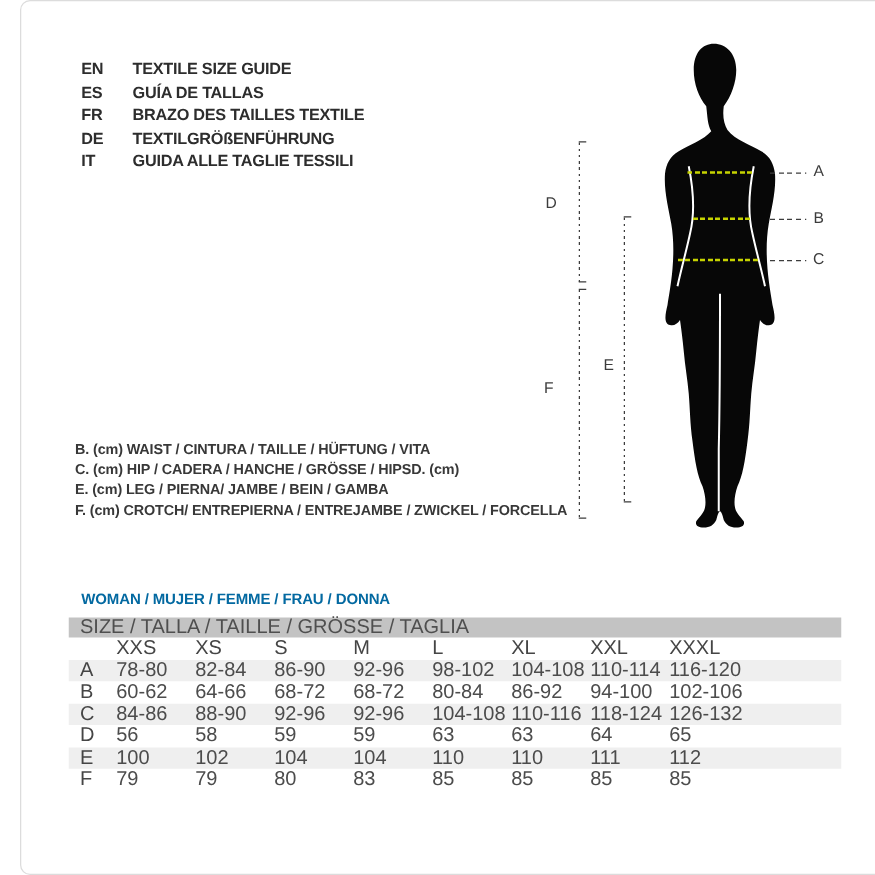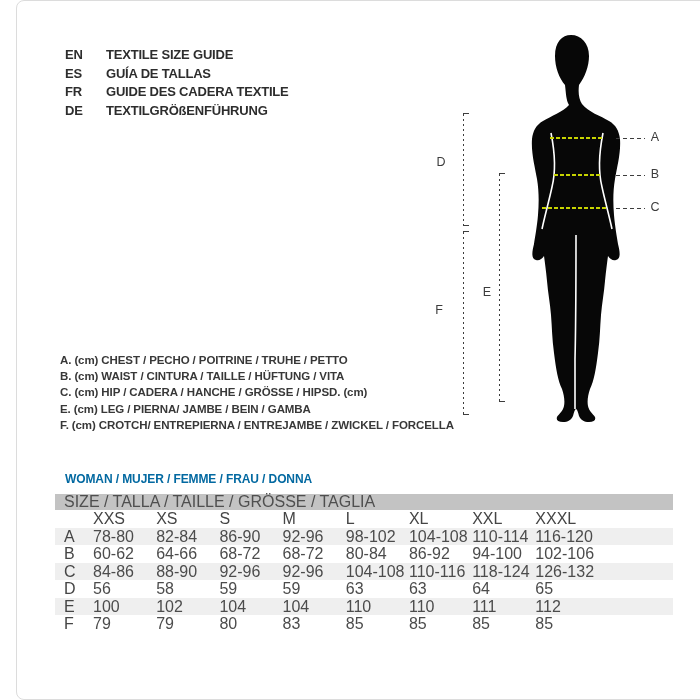--- a/index.html
+++ b/index.html
@@ -43,25 +43,29 @@
     <div class="lang-row">
       <span class="lang-code">EN</span>
       <span class="lang-title">TEXTILE SIZE GUIDE</span>
     </div>
     <div class="lang-row">
       <span class="lang-code">ES</span>
       <span class="lang-title">GUÍA DE TALLAS</span>
     </div>
     <div class="lang-row">
       <span class="lang-code">FR</span>
-      <span class="lang-title">GUIDE DES CADERA TEXTILE</span>
+      <span class="lang-title">BRAZO DES TAILLES TEXTILE</span>
     </div>
     <div class="lang-row">
       <span class="lang-code">DE</span>
       <span class="lang-title">TEXTILGRÖßENFÜHRUNG</span>
+    </div>
+    <div class="lang-row">
+      <span class="lang-code">IT</span>
+      <span class="lang-title">GUIDA ALLE TAGLIE TESSILI</span>
     </div>
   </div>
 
   <svg class="fig-svg" viewBox="0 0 124 400" aria-hidden="true">
     <path fill="#070707" d="
       M56,6
       C66,6 74,14 74,27
       C74,37 70,48 64,56
       C63,64 64,70 67,75
       C73,83 86,87 94,92
@@ -122,21 +126,20 @@
   <div class="tick" style="left:482px;top:400px;"></div>
 
   <div class="fig-label" style="left:631px;top:129px;">A</div>
   <div class="fig-label" style="left:631px;top:166px;">B</div>
   <div class="fig-label" style="left:631px;top:199px;">C</div>
   <div class="fig-label" style="left:417px;top:154px;">D</div>
   <div class="fig-label" style="left:463px;top:284px;">E</div>
   <div class="fig-label" style="left:415px;top:302px;">F</div>
 
   <div class="legend">
-    <div>A. (cm) CHEST / PECHO / POITRINE / TRUHE / PETTO</div>
     <div>B. (cm) WAIST / CINTURA / TAILLE / HÜFTUNG / VITA</div>
     <div>C. (cm) HIP / CADERA / HANCHE / GRÖSSE / HIPSD. (cm)</div>
     <div>E. (cm) LEG / PIERNA/ JAMBE / BEIN / GAMBA</div>
     <div>F. (cm) CROTCH/ ENTREPIERNA / ENTREJAMBE / ZWICKEL / FORCELLA</div>
   </div>
 
   <div class="gender">WOMAN / MUJER / FEMME / FRAU / DONNA</div>
 
   <div class="size-table">
     <div class="tbl-cap">SIZE / TALLA / TAILLE / GRÖSSE / TAGLIA</div>

